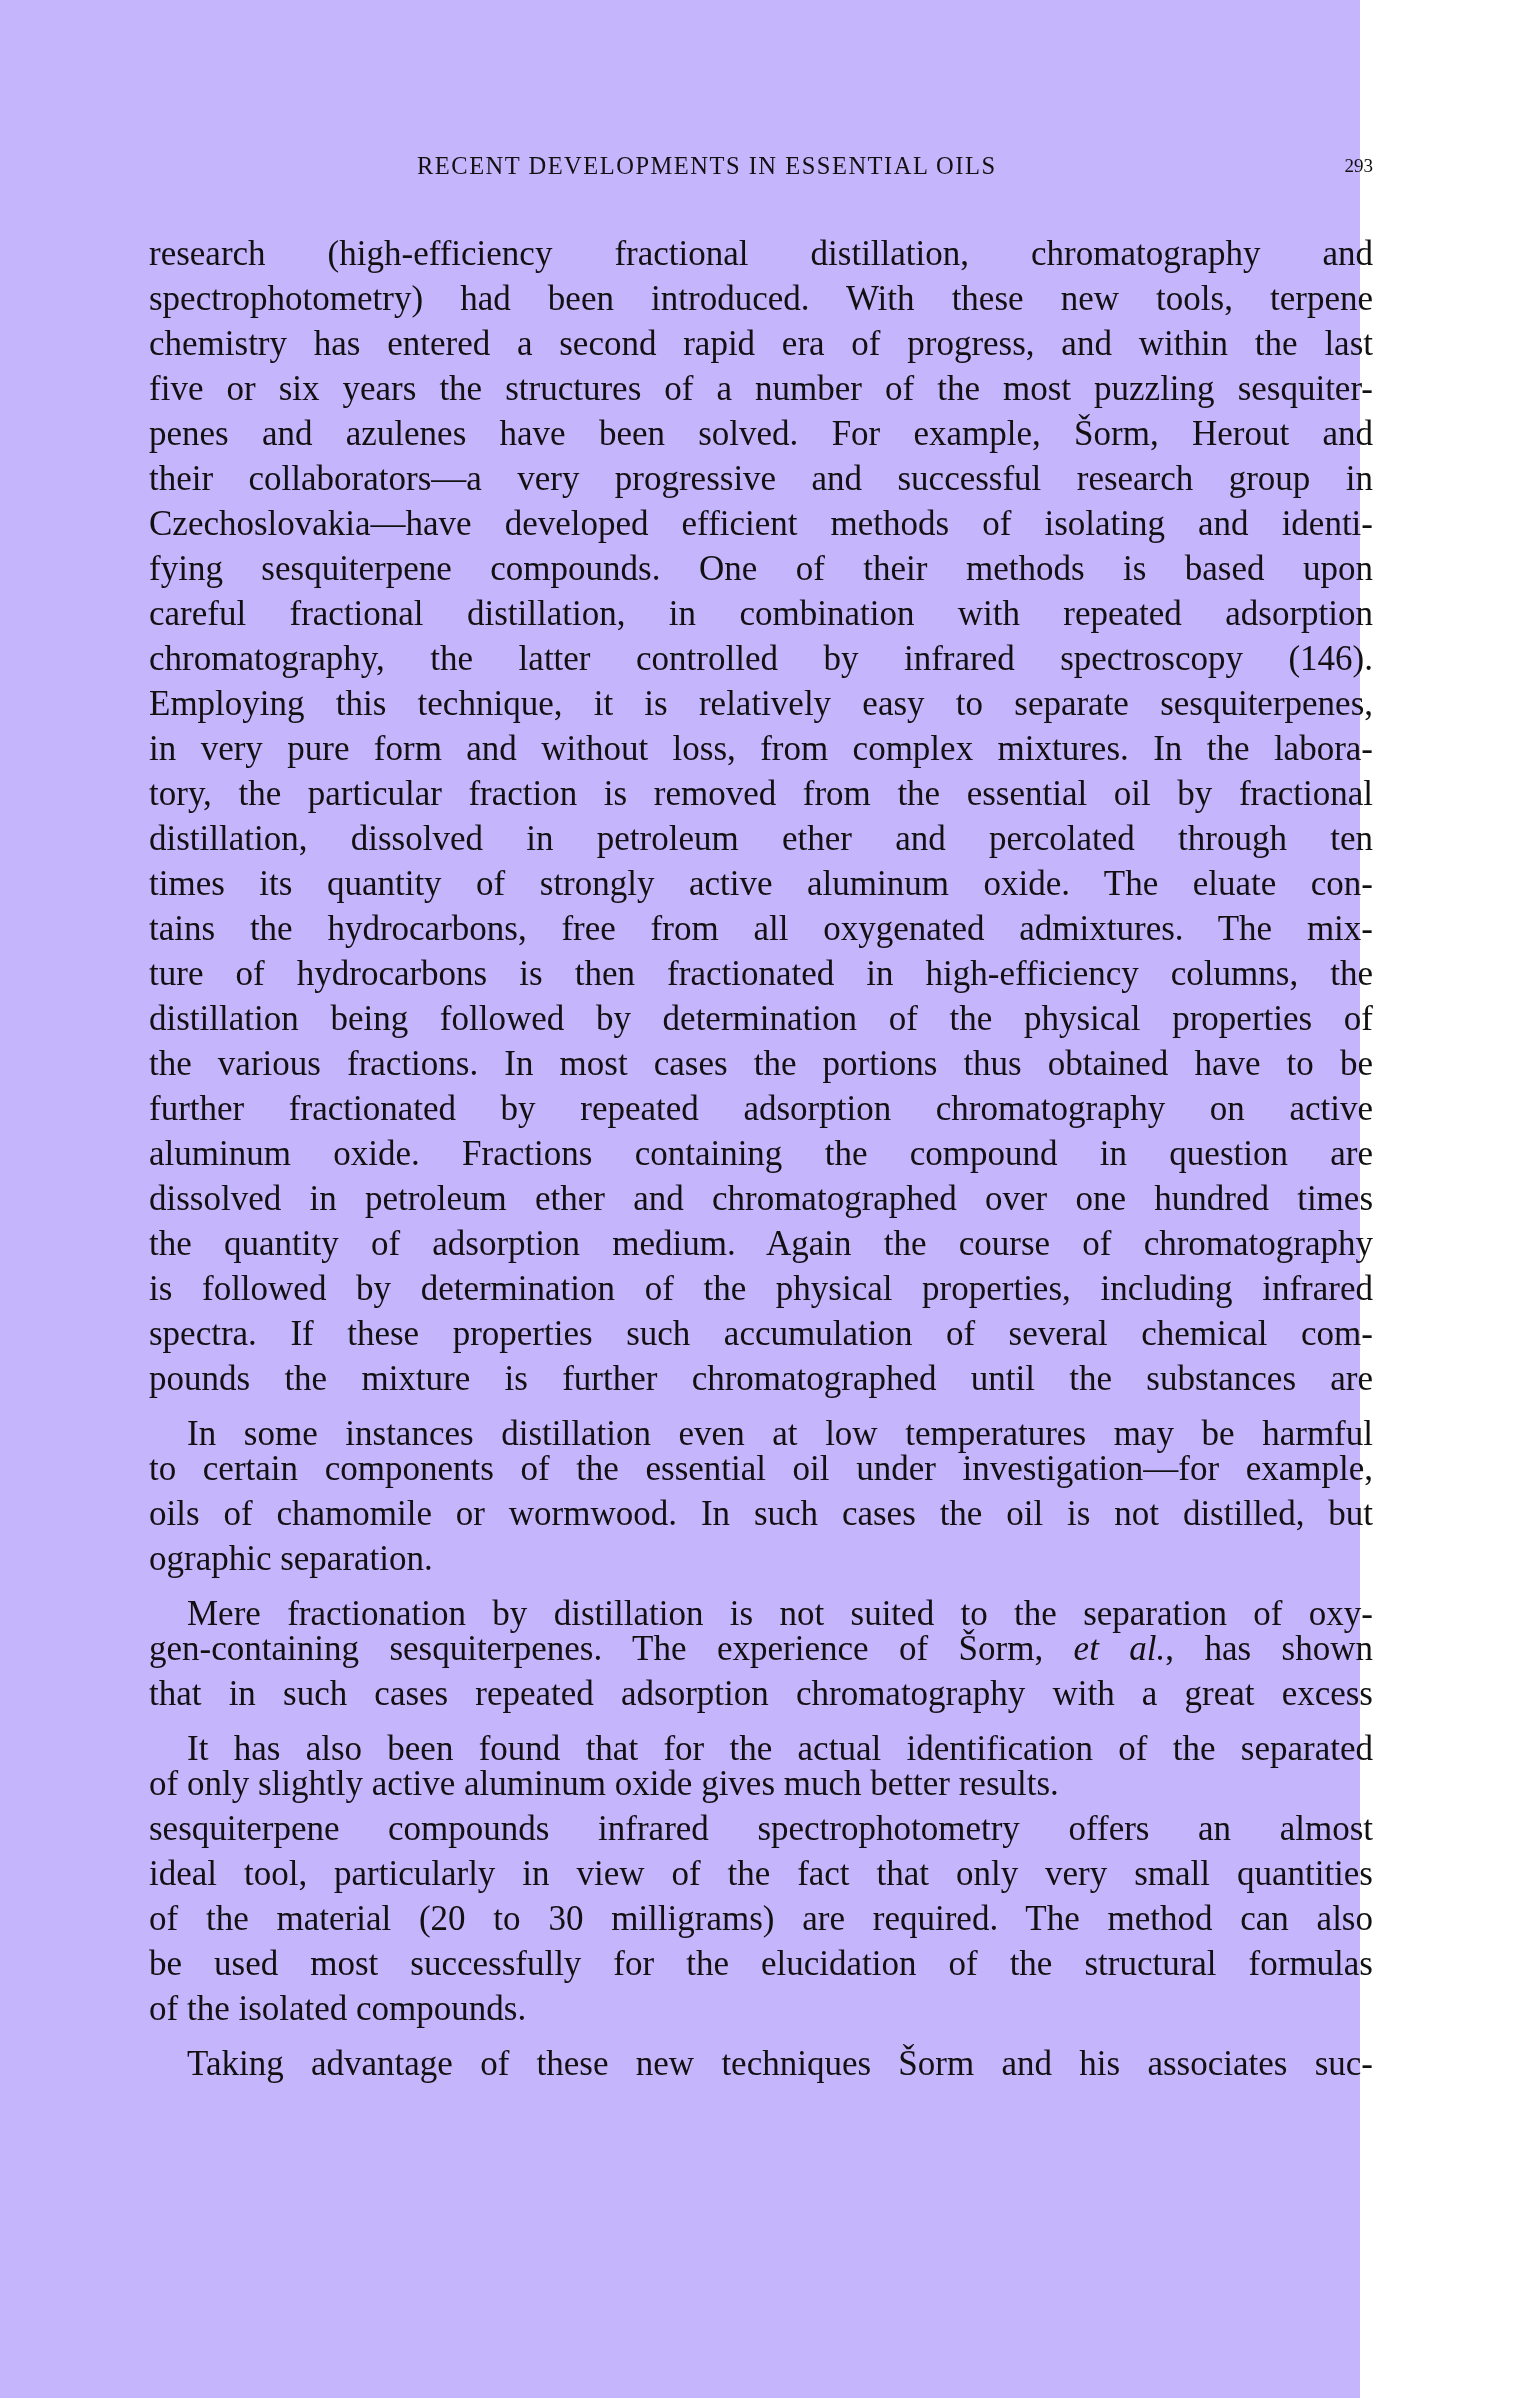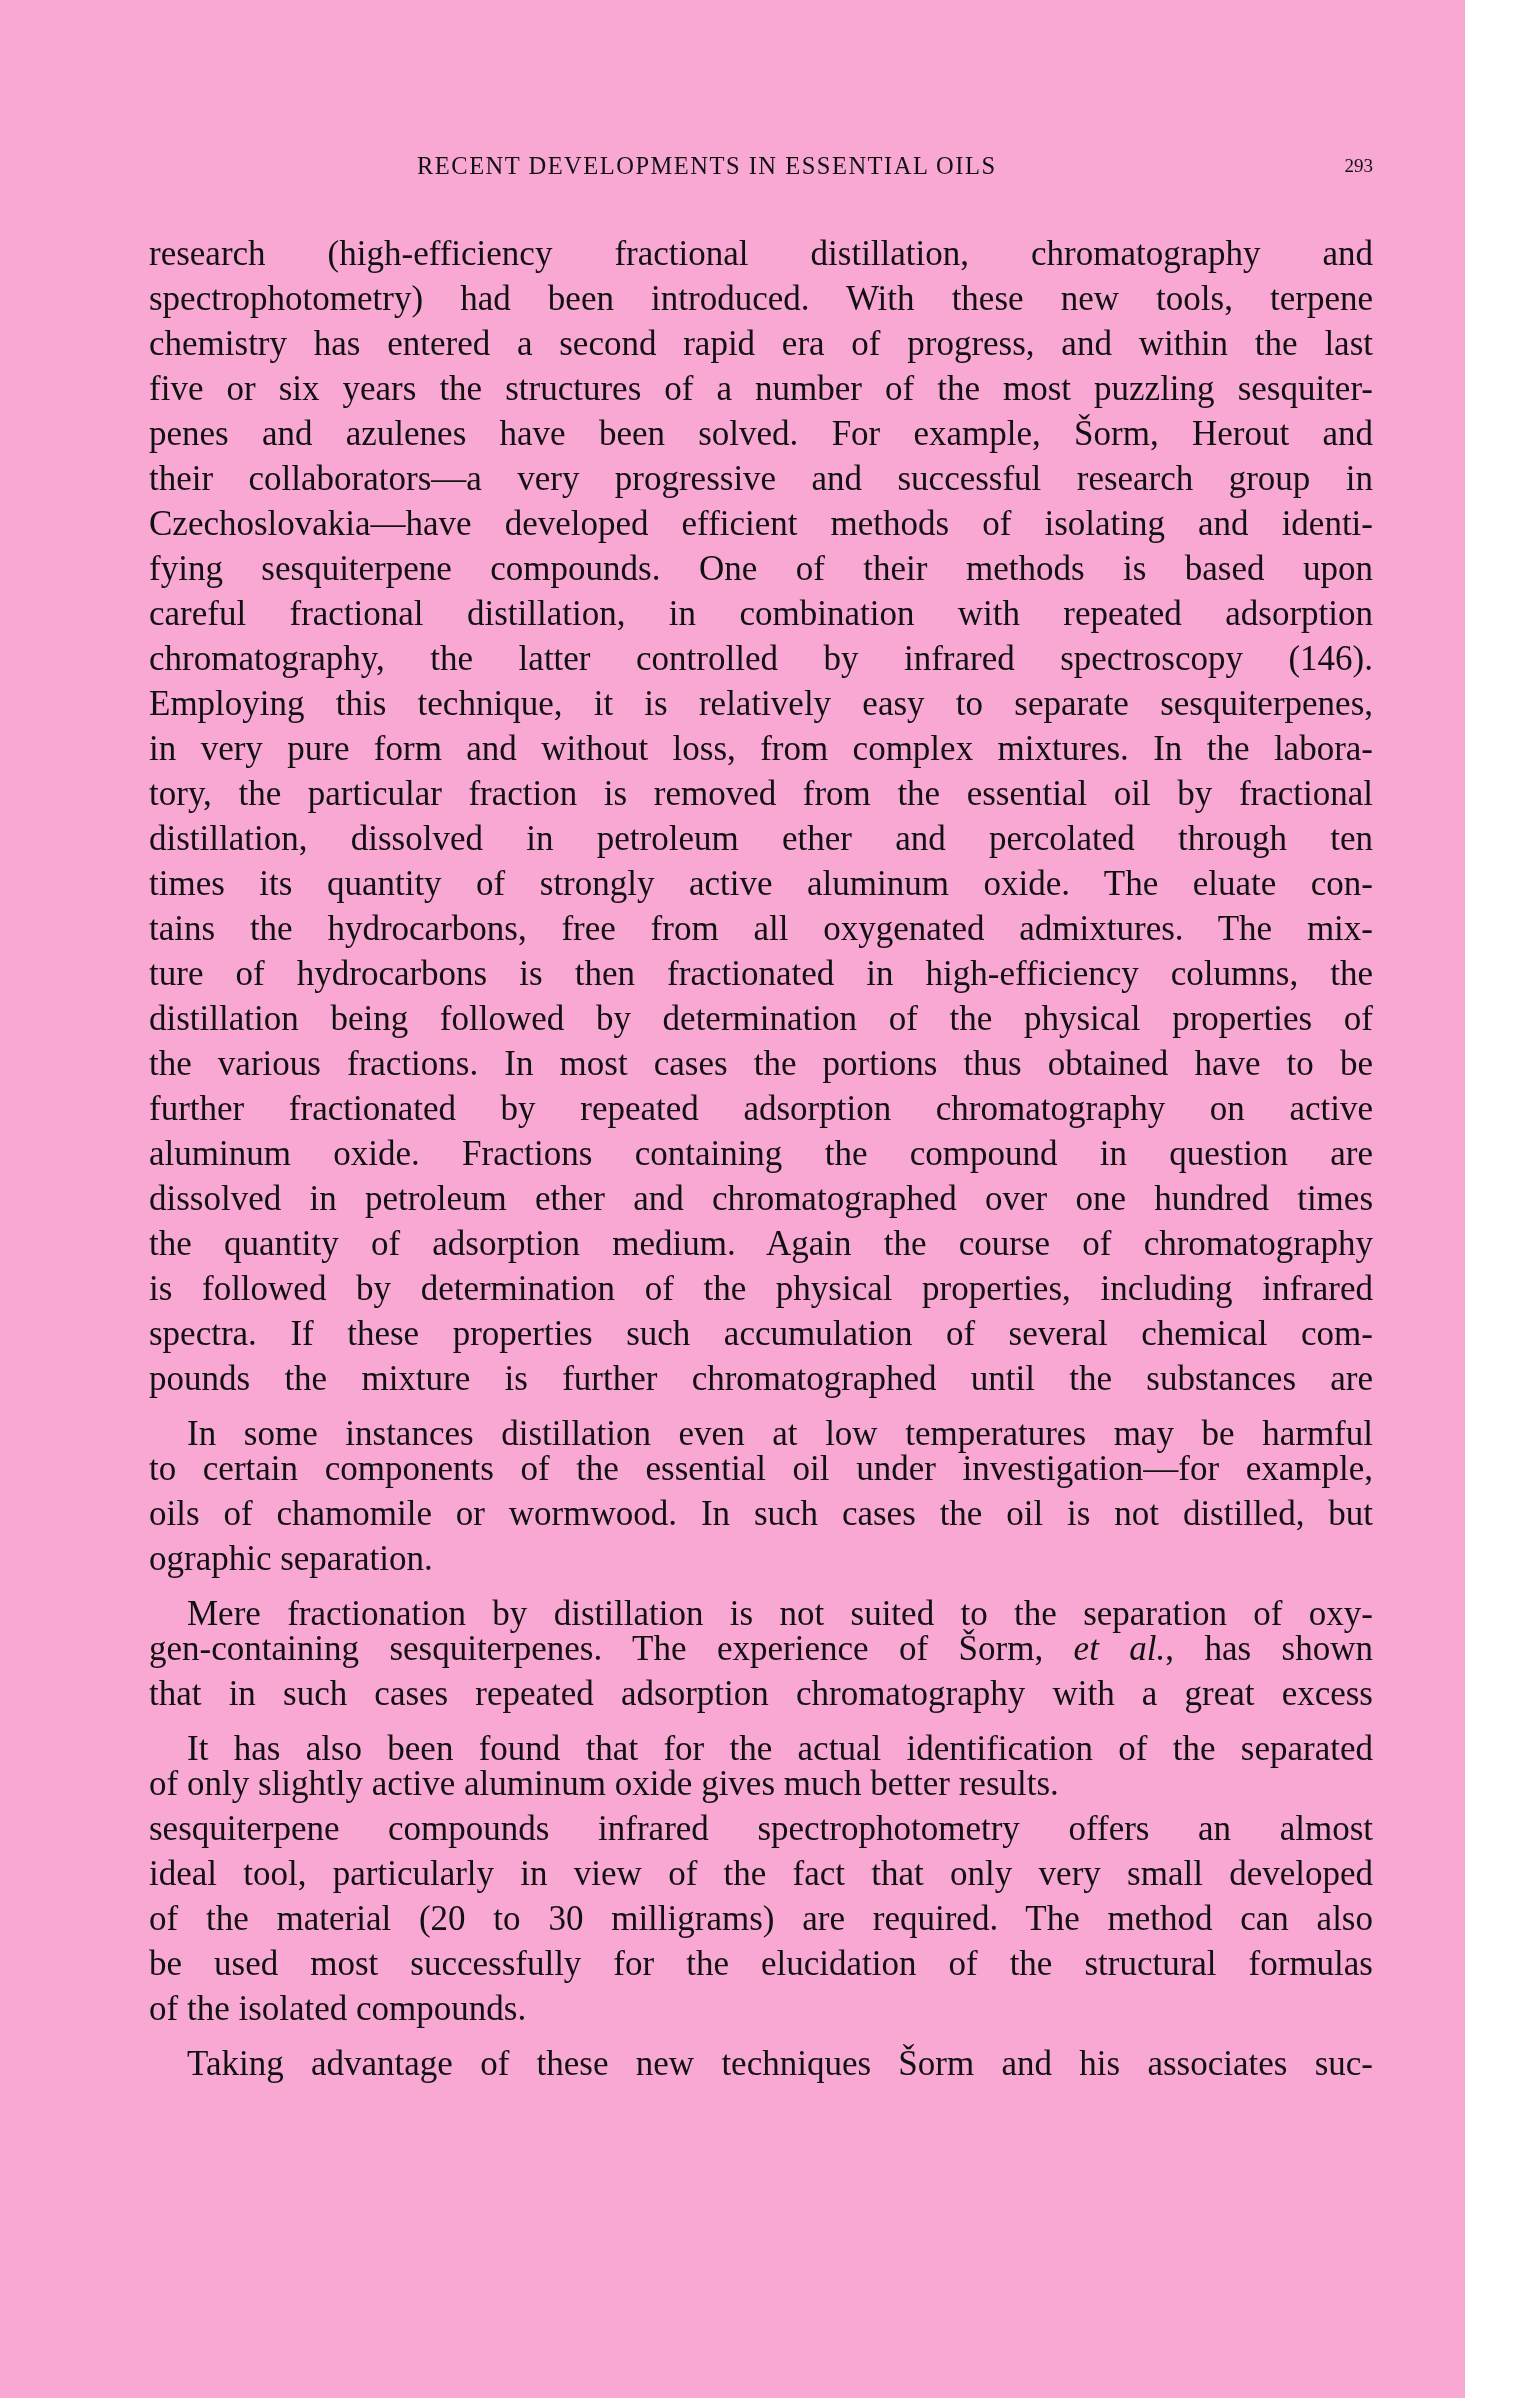--- a/index.html
+++ b/index.html
@@ -1,17 +1,17 @@
 <!DOCTYPE html>
 <html style="font-size:15px"><head>
 <meta charset="utf-8">
 <style>
   html, body { margin: 0; padding: 0; background: #ffffff; }
   body { width: 1524px; height: 2398px; position: relative; overflow: hidden; }
-  .page { position: absolute; left: 0; top: 0; width: 1465px; height: 2398px; background: #f9a8d4; color: #111; }
+  .page { position: absolute; left: 0; top: 0; width: 1360px; height: 2398px; background: #c4b5fd; color: #111; }
   .running-head {
     position: absolute; left: 417px; top: 149px; width: 956px; height: 38px;
     font-family: "Liberation Serif", "DejaVu Serif", serif;
   }
   .running-title {
     position: absolute; left: 0; top: 0;
     font-size: 24.5px; letter-spacing: 1.5px; line-height: 34px; color: #111;
   }
   .page-number {
     position: absolute; right: 0; top: 0;
@@ -75,21 +75,21 @@
     <div class="line"><span>oils of chamomile or wormwood. In such cases the oil is not distilled, but</span></div>
     <div class="line last"><span>ographic separation.</span></div>
 
     <div class="line indent"><span>Mere fractionation by distillation is not suited to the separation of oxy-</span></div>
     <div class="line"><span><span>gen-containing sesquiterpenes. The experience of Šorm, </span><em>et al.</em><span>, has shown</span></span></div>
     <div class="line"><span>that in such cases repeated adsorption chromatography with a great excess</span></div>
     <div class="line indent"><span>It has also been found that for the actual identification of the separated</span></div>
 
     <div class="line last"><span>of only slightly active aluminum oxide gives much better results.</span></div>
     <div class="line"><span>sesquiterpene compounds infrared spectrophotometry offers an almost</span></div>
-    <div class="line"><span>ideal tool, particularly in view of the fact that only very small developed</span></div>
+    <div class="line"><span>ideal tool, particularly in view of the fact that only very small quantities</span></div>
     <div class="line"><span>of the material (20 to 30 milligrams) are required. The method can also</span></div>
     <div class="line"><span>be used most successfully for the elucidation of the structural formulas</span></div>
     <div class="line last"><span>of the isolated compounds.</span></div>
 
     <div class="line indent"><span>Taking advantage of these new techniques Šorm and his associates suc-</span></div>
   </div>
 </div>
 
 
 </body></html>

